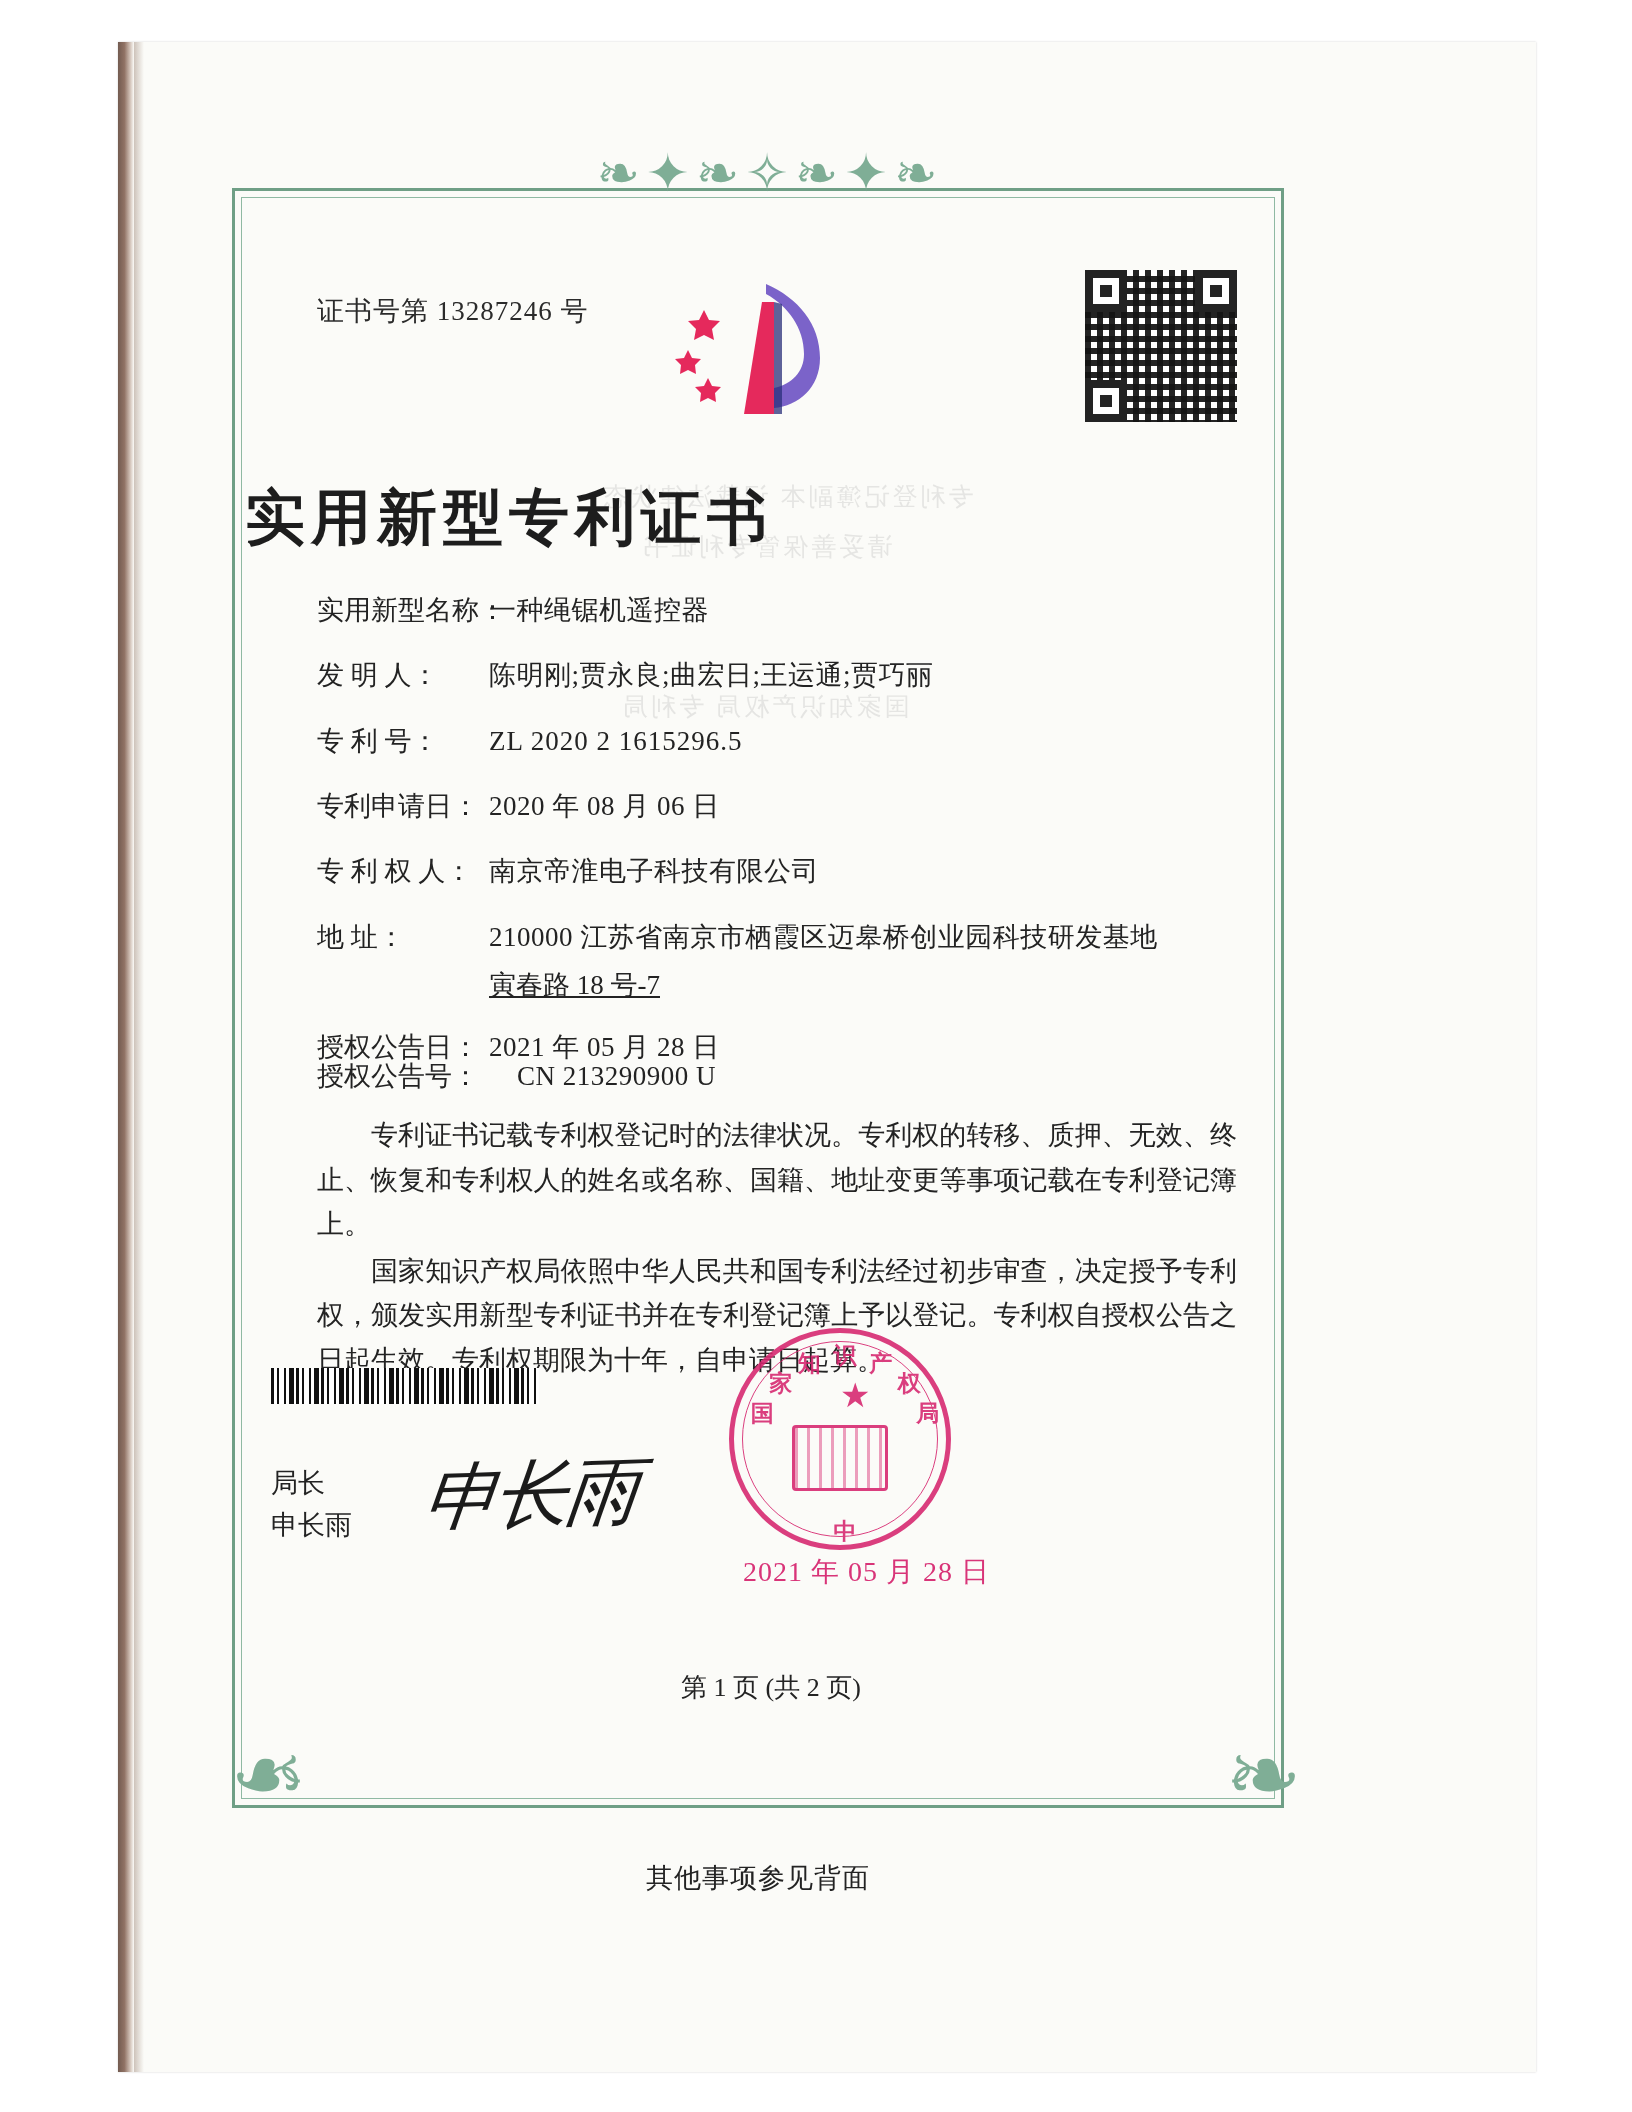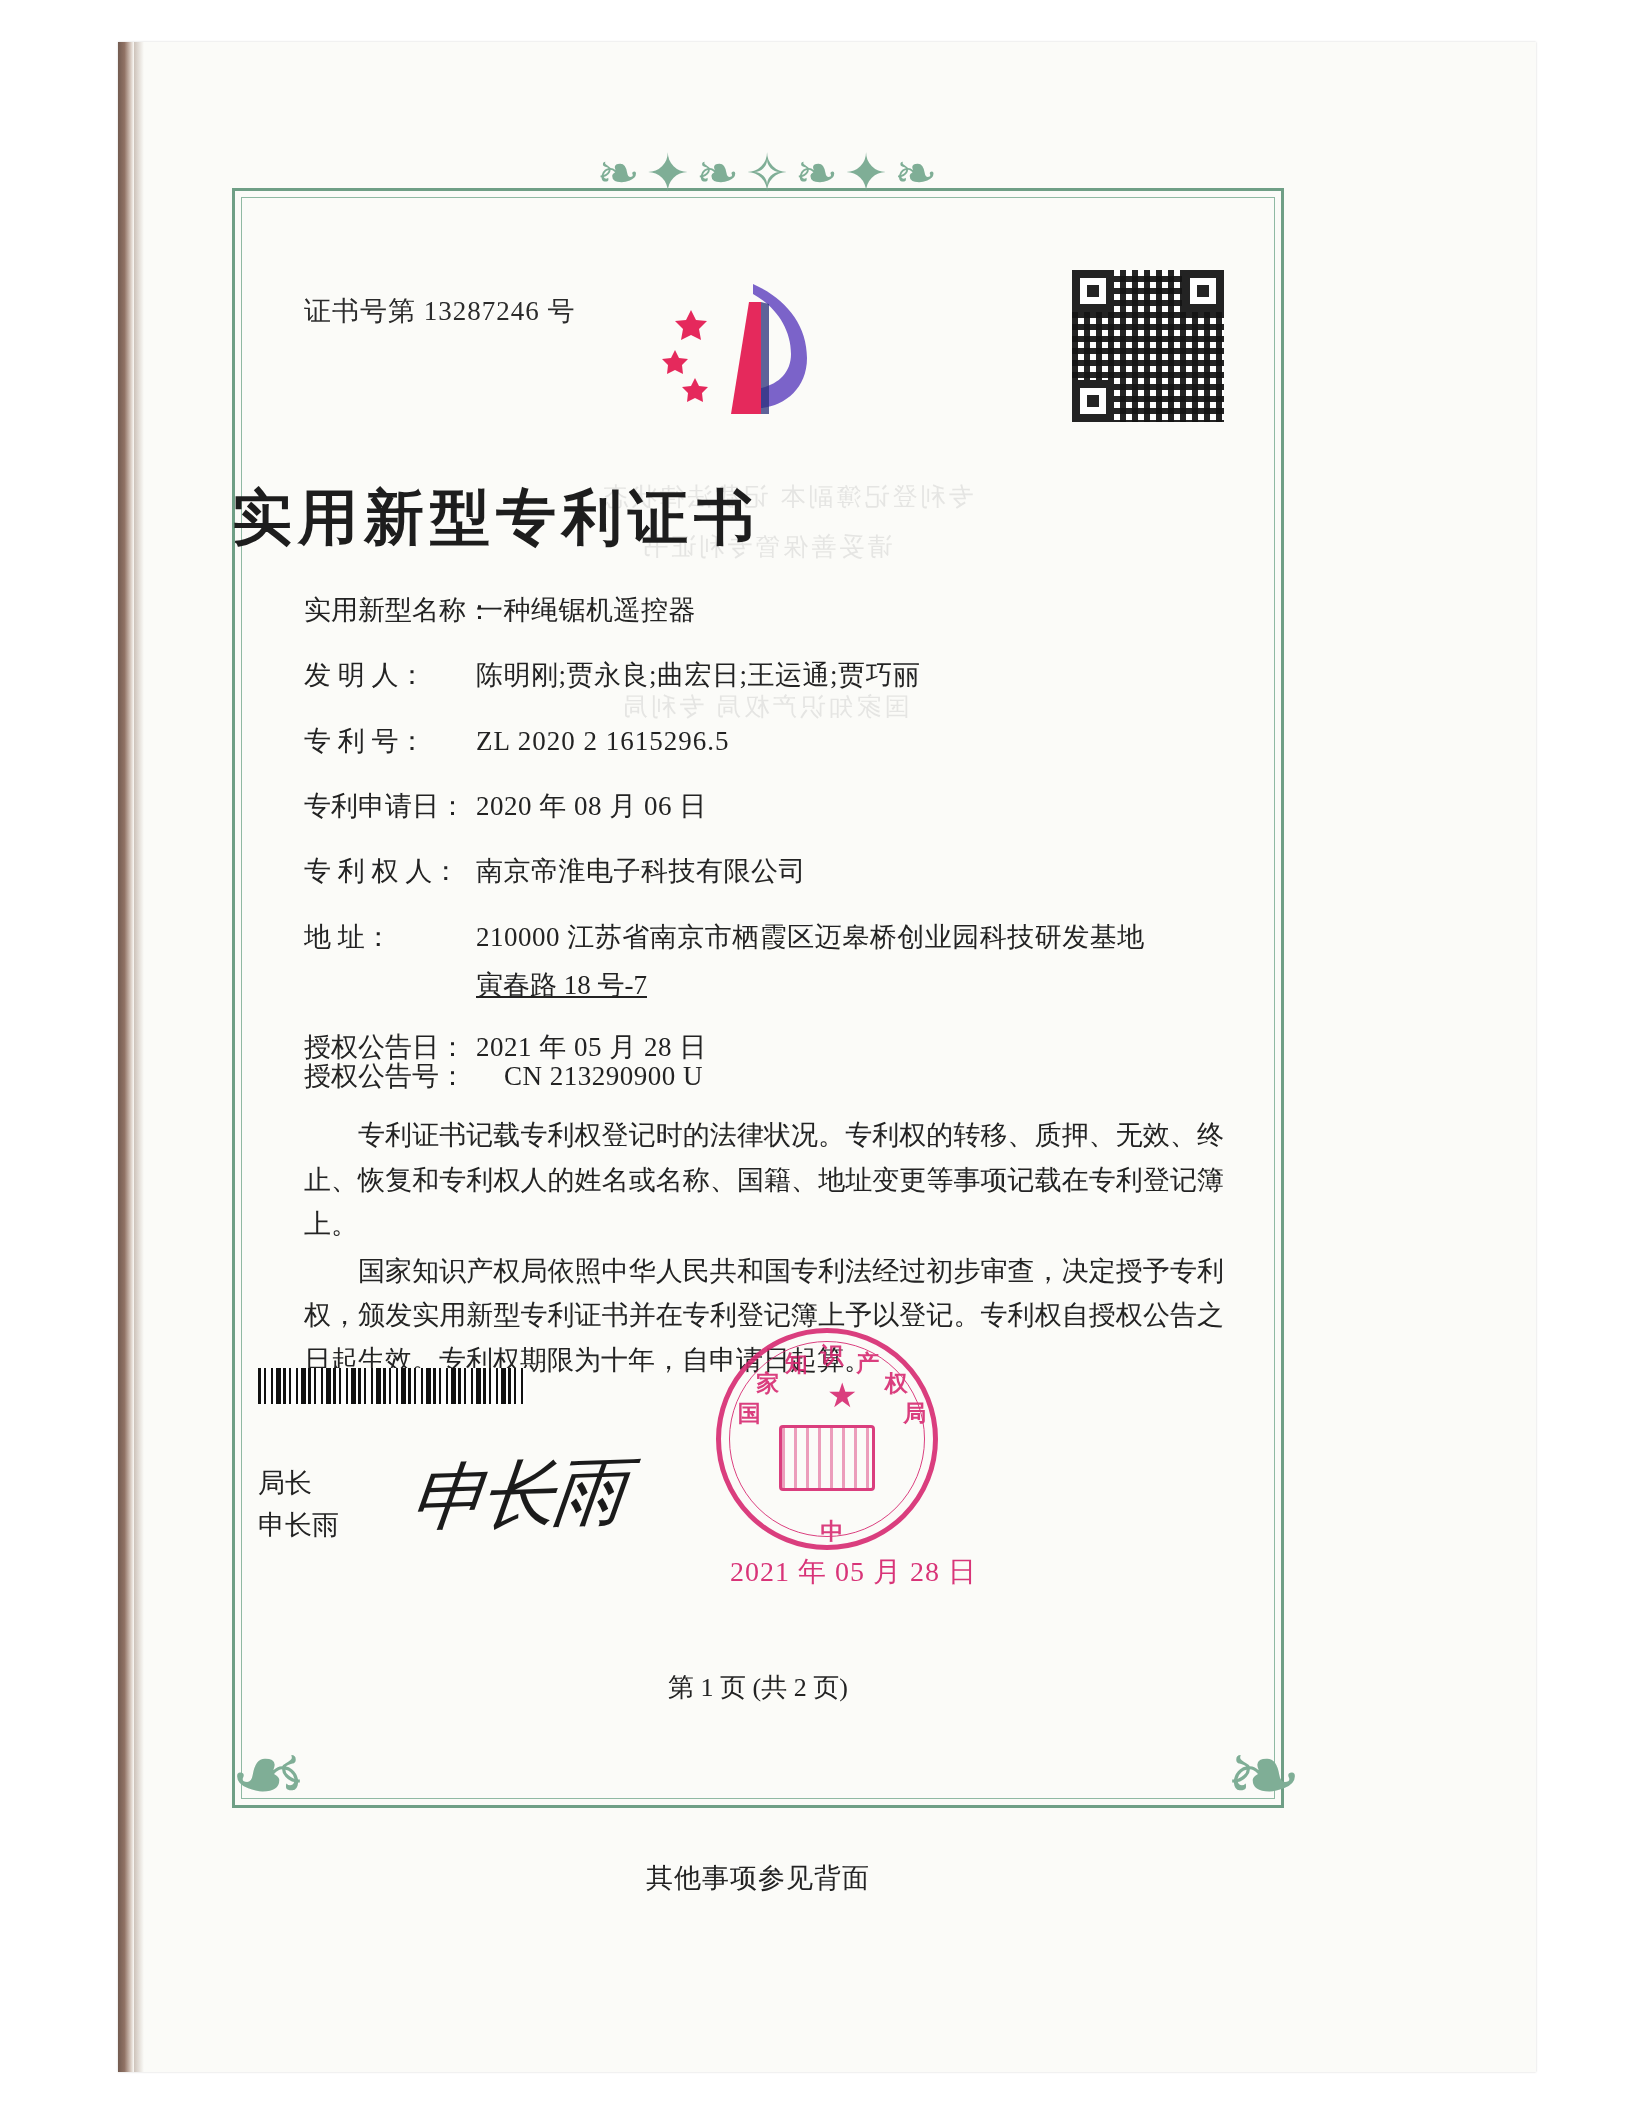--- a/index.html
+++ b/index.html
@@ -97,21 +97,21 @@
   .orn-br {
     right: 330px;
     bottom: 290px;
     font-size: 92px;
     color: #7fae96;
   }
 
   
   .content {
     position: absolute;
-    left: 232px;
+    left: 245px;
     top: 188px;
     width: 1052px;
     height: 1620px;
   }
 
   .cert-no {
     position: absolute;
     left: 72px;
     top: 105px;
     font-size: 27px;

